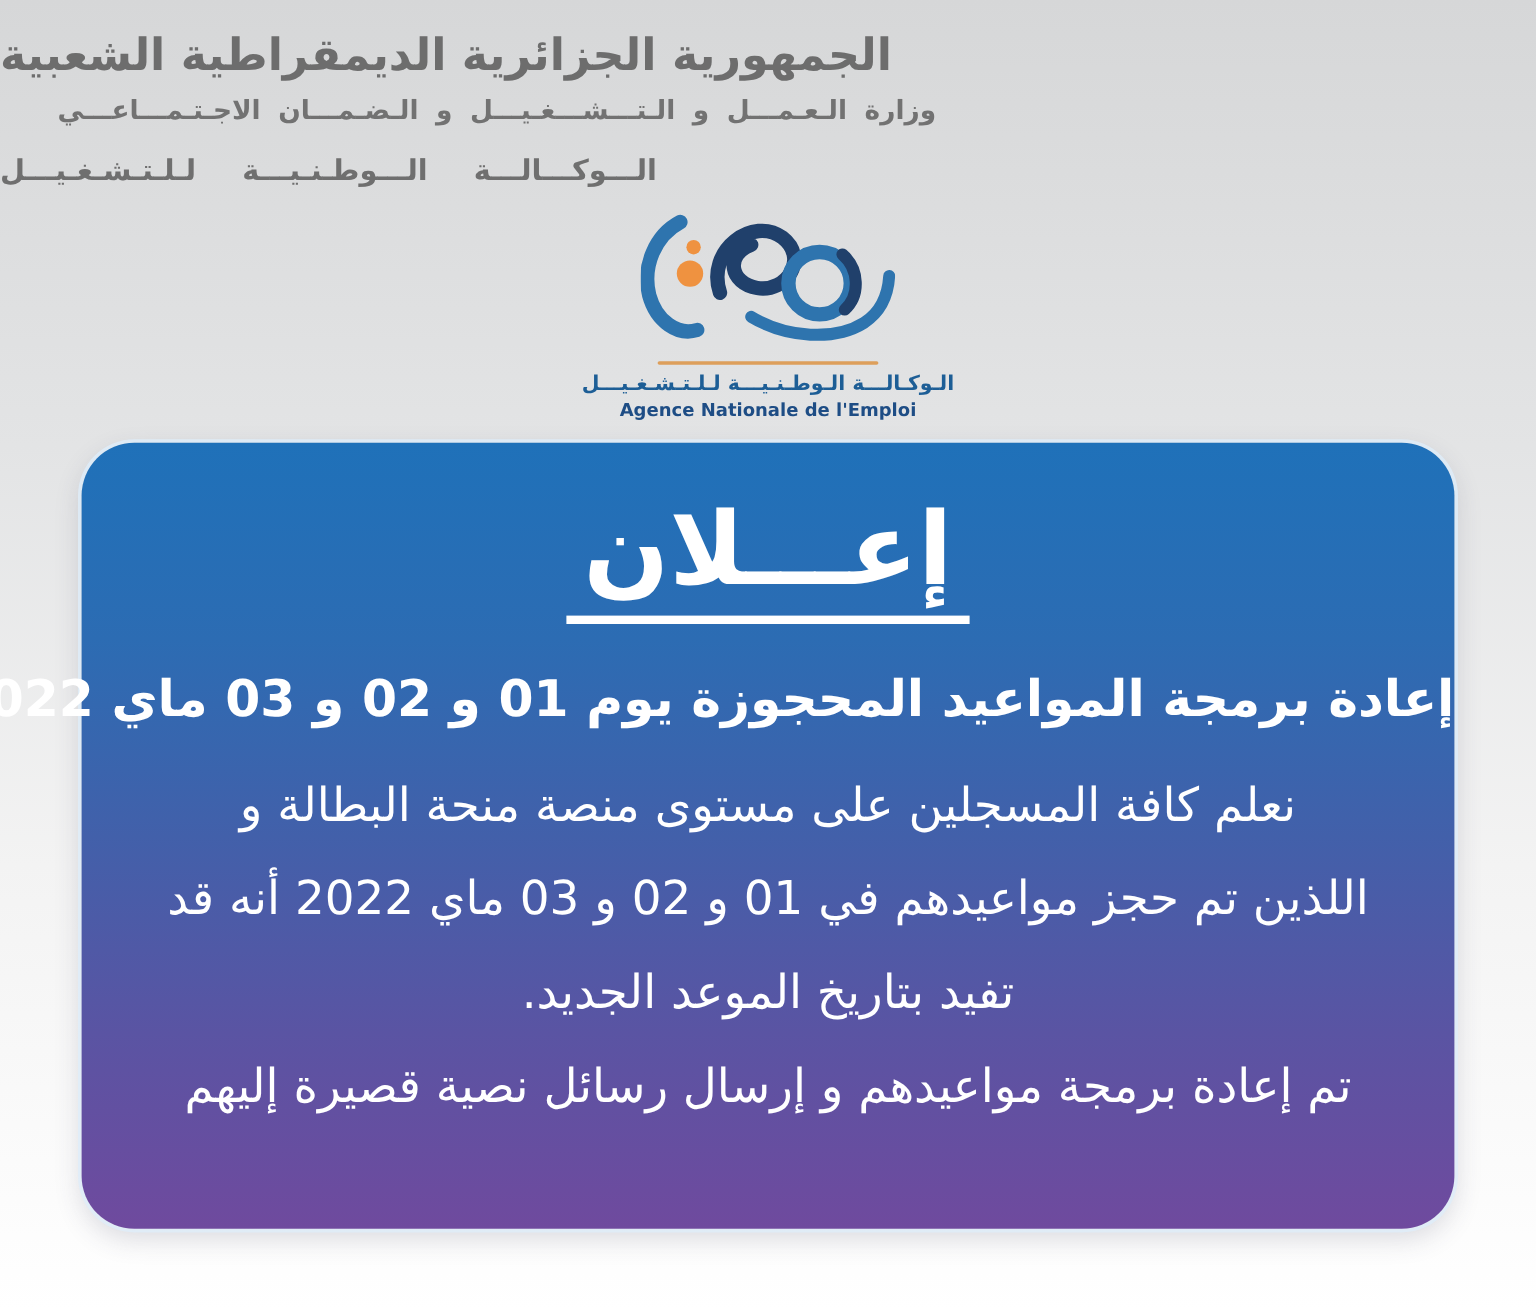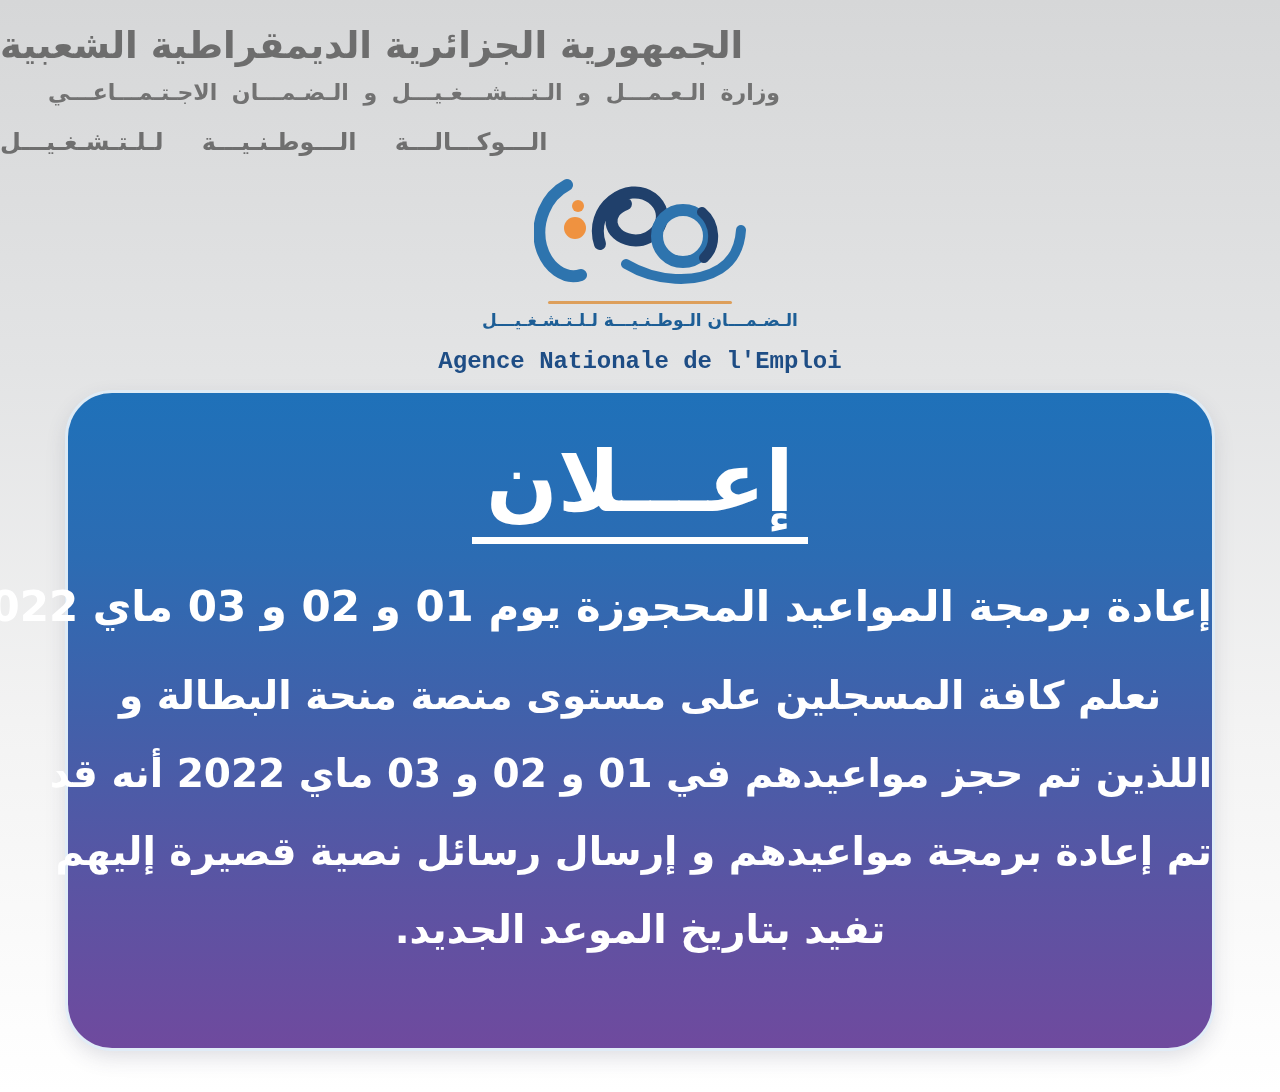--- a/index.html
+++ b/index.html
@@ -11,35 +11,35 @@
   }
   .header{padding-top:24px;text-align:left;direction:rtl;}
   .header-line1{font-size:37px;font-weight:bold;color:#6d6d6d;letter-spacing:-1px;}
   .header-line2{font-size:22px;font-weight:bold;color:#727272;margin-top:13px;word-spacing:7px;padding-left:48px;}
   .header-line3{font-size:24px;font-weight:bold;color:#6f6f6f;margin-top:23px;word-spacing:30px;}
 
   .logo-block{text-align:center;margin-top:20px;}
   .logo-svg{display:block;margin:0 auto;}
   .logo-divider{width:184px;height:3px;background:#dd9f5b;margin:9px auto 6px;border-radius:2px;}
   .logo-ar{font-size:17px;font-weight:bold;color:#1d5e96;direction:rtl;}
-  .logo-fr{font-size:24px;font-weight:bold;color:#1e4d85;margin-top:18px;font-family:Liberation Mono, monospace;}
+  .logo-fr{font-size:15px;font-weight:bold;color:#1e4d85;margin-top:3px;}
 
   .card{
     width:1144px;height:655px;margin:18px auto 0;
     border-radius:44px;direction:rtl;text-align:center;color:#ffffff;
     background:linear-gradient(180deg,#1f71b9 0%,#2c6cb3 25%,#4260aa 50%,#5a54a3 75%,#6f4a9e 100%);
     box-shadow:0 0 0 3px rgba(222,238,250,0.8),0 8px 22px rgba(60,60,90,0.18);
   }
   .card-title-wrap{padding-top:42px;}
   .card-title{
     display:inline-block;font-size:84px;font-weight:bold;line-height:1.12;
     border-bottom:7px solid #ffffff;padding:0 14px 8px;
   }
   .card-heading{margin-top:38px;font-size:42px;font-weight:bold;white-space:nowrap;}
-  .card-body{margin-top:26px;font-size:39px;font-weight:bold;line-height:78px;}
+  .card-body{margin-top:26px;font-size:39px;font-weight:normal;line-height:78px;}
   .body-line{white-space:nowrap;}
 </style>
 </head>
 <body>
 
 <div class="header">
   <div class="header-line1">الجمهورية الجزائرية الديمقراطية الشعبية</div>
   <div class="header-line2">وزارة الـعـمـــل و الـتـــشـــغـيـــل و الـضـمـــان الاجـتـمـــاعـــي</div>
   <div class="header-line3">الـــوكـــالـــة الـــوطـنـيـــة لـلـتـشـغـيـــل</div>
 </div>
@@ -54,28 +54,28 @@
 
     <path d="M 66 68 C 54 32 94 4 118 22 C 140 39 122 68 97 64 C 74 60 70 36 92 28" stroke="#20406b" stroke-width="12" stroke-linecap="round" fill="none"></path>
 
     <circle cx="149" cy="60" r="26" stroke="#2e74ae" stroke-width="12" fill="none"></circle>
 
     <path d="M 168 36 C 182 48 183 70 170 82" stroke="#20406b" stroke-width="10" stroke-linecap="round" fill="none"></path>
 
     <path d="M 92 88 C 122 106 162 108 186 93 C 200 84 206 70 207 54" stroke="#2e74ae" stroke-width="10" stroke-linecap="round" fill="none"></path>
   </svg>
   <div class="logo-divider"></div>
-  <div class="logo-ar">الـضـمـــان الـوطـنـيـــة لـلـتـشـغـيـــل</div>
+  <div class="logo-ar">الـوكـالـــة الـوطـنـيـــة لـلـتـشـغـيـــل</div>
   <div class="logo-fr">Agence Nationale de l'Emploi</div>
 </div>
 
 <div class="card">
   <div class="card-title-wrap">
     <span class="card-title">إعـــلان</span>
   </div>
   <div class="card-heading">إعادة برمجة المواعيد المحجوزة يوم 01 و 02 و 03 ماي 2022</div>
   <div class="card-body">
     <div class="body-line">نعلم كافة المسجلين على مستوى منصة منحة البطالة و</div>
     <div class="body-line">اللذين تم حجز مواعيدهم في 01 و 02 و 03 ماي 2022 أنه قد</div>
+    <div class="body-line">تفيد بتاريخ الموعد الجديد.</div>
     <div class="body-line">تم إعادة برمجة مواعيدهم و إرسال رسائل نصية قصيرة إليهم</div>
-    <div class="body-line">تفيد بتاريخ الموعد الجديد.</div>
   </div>
 </div>
 
 </body></html>

